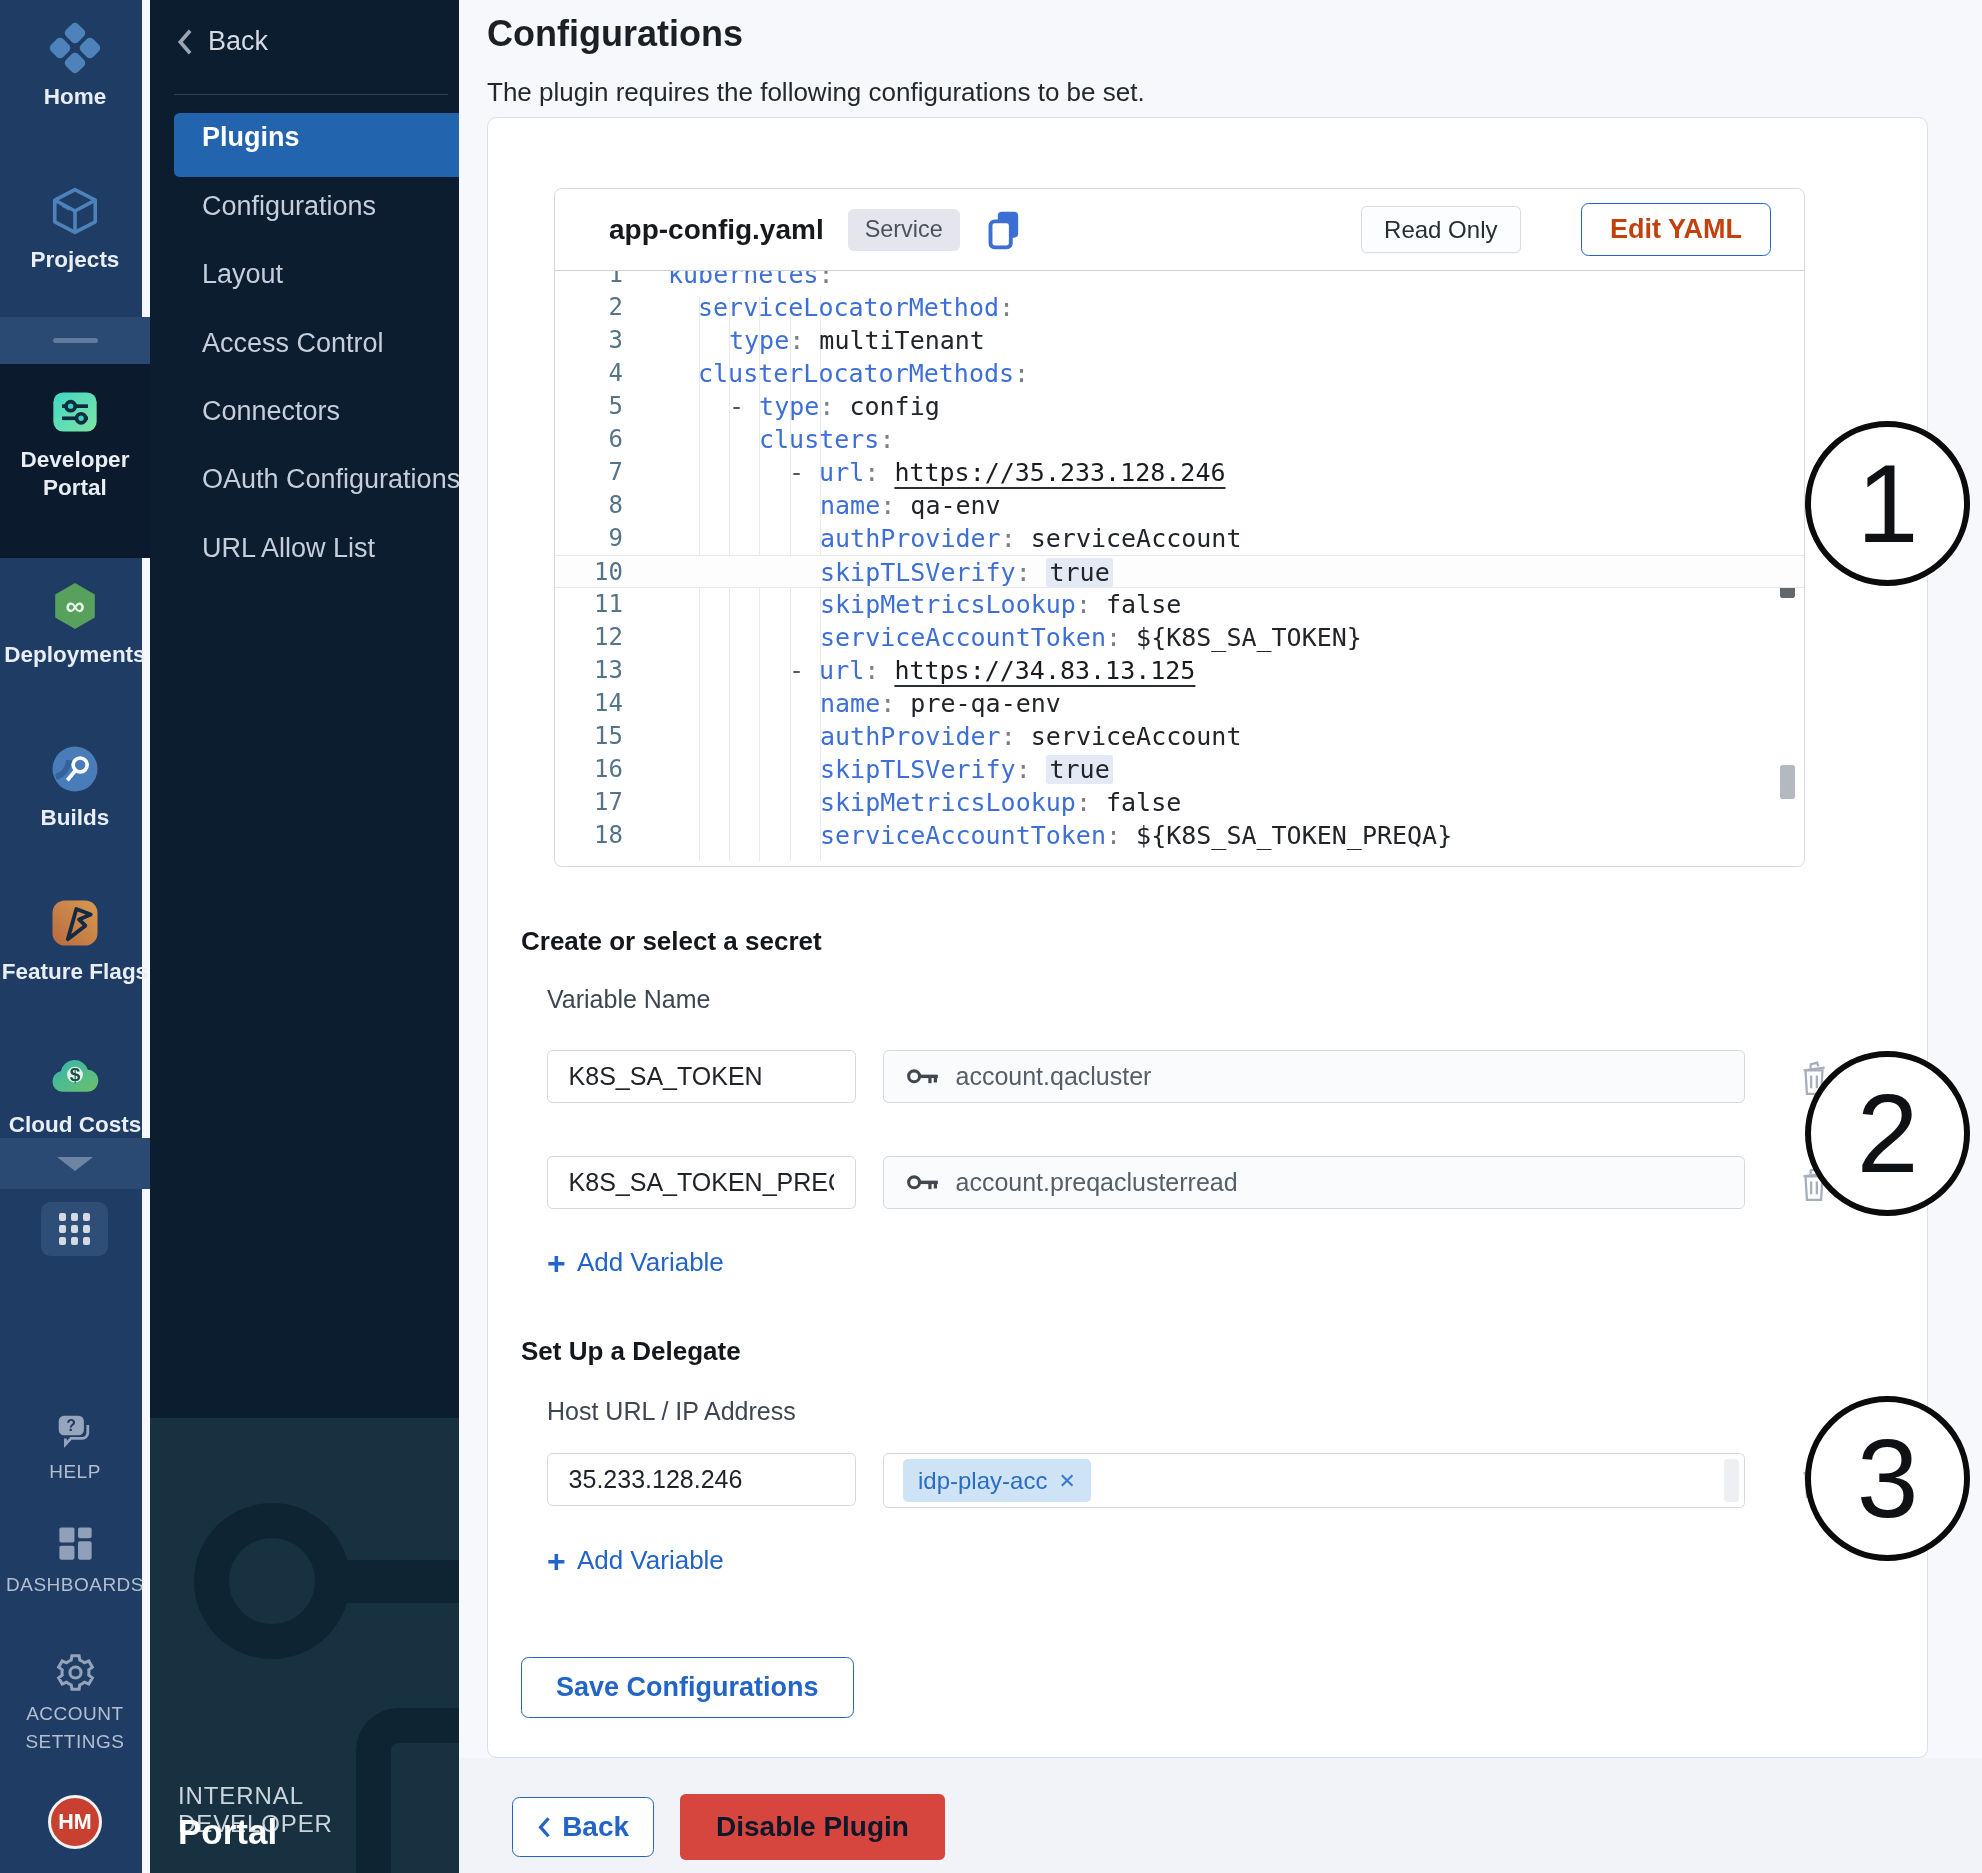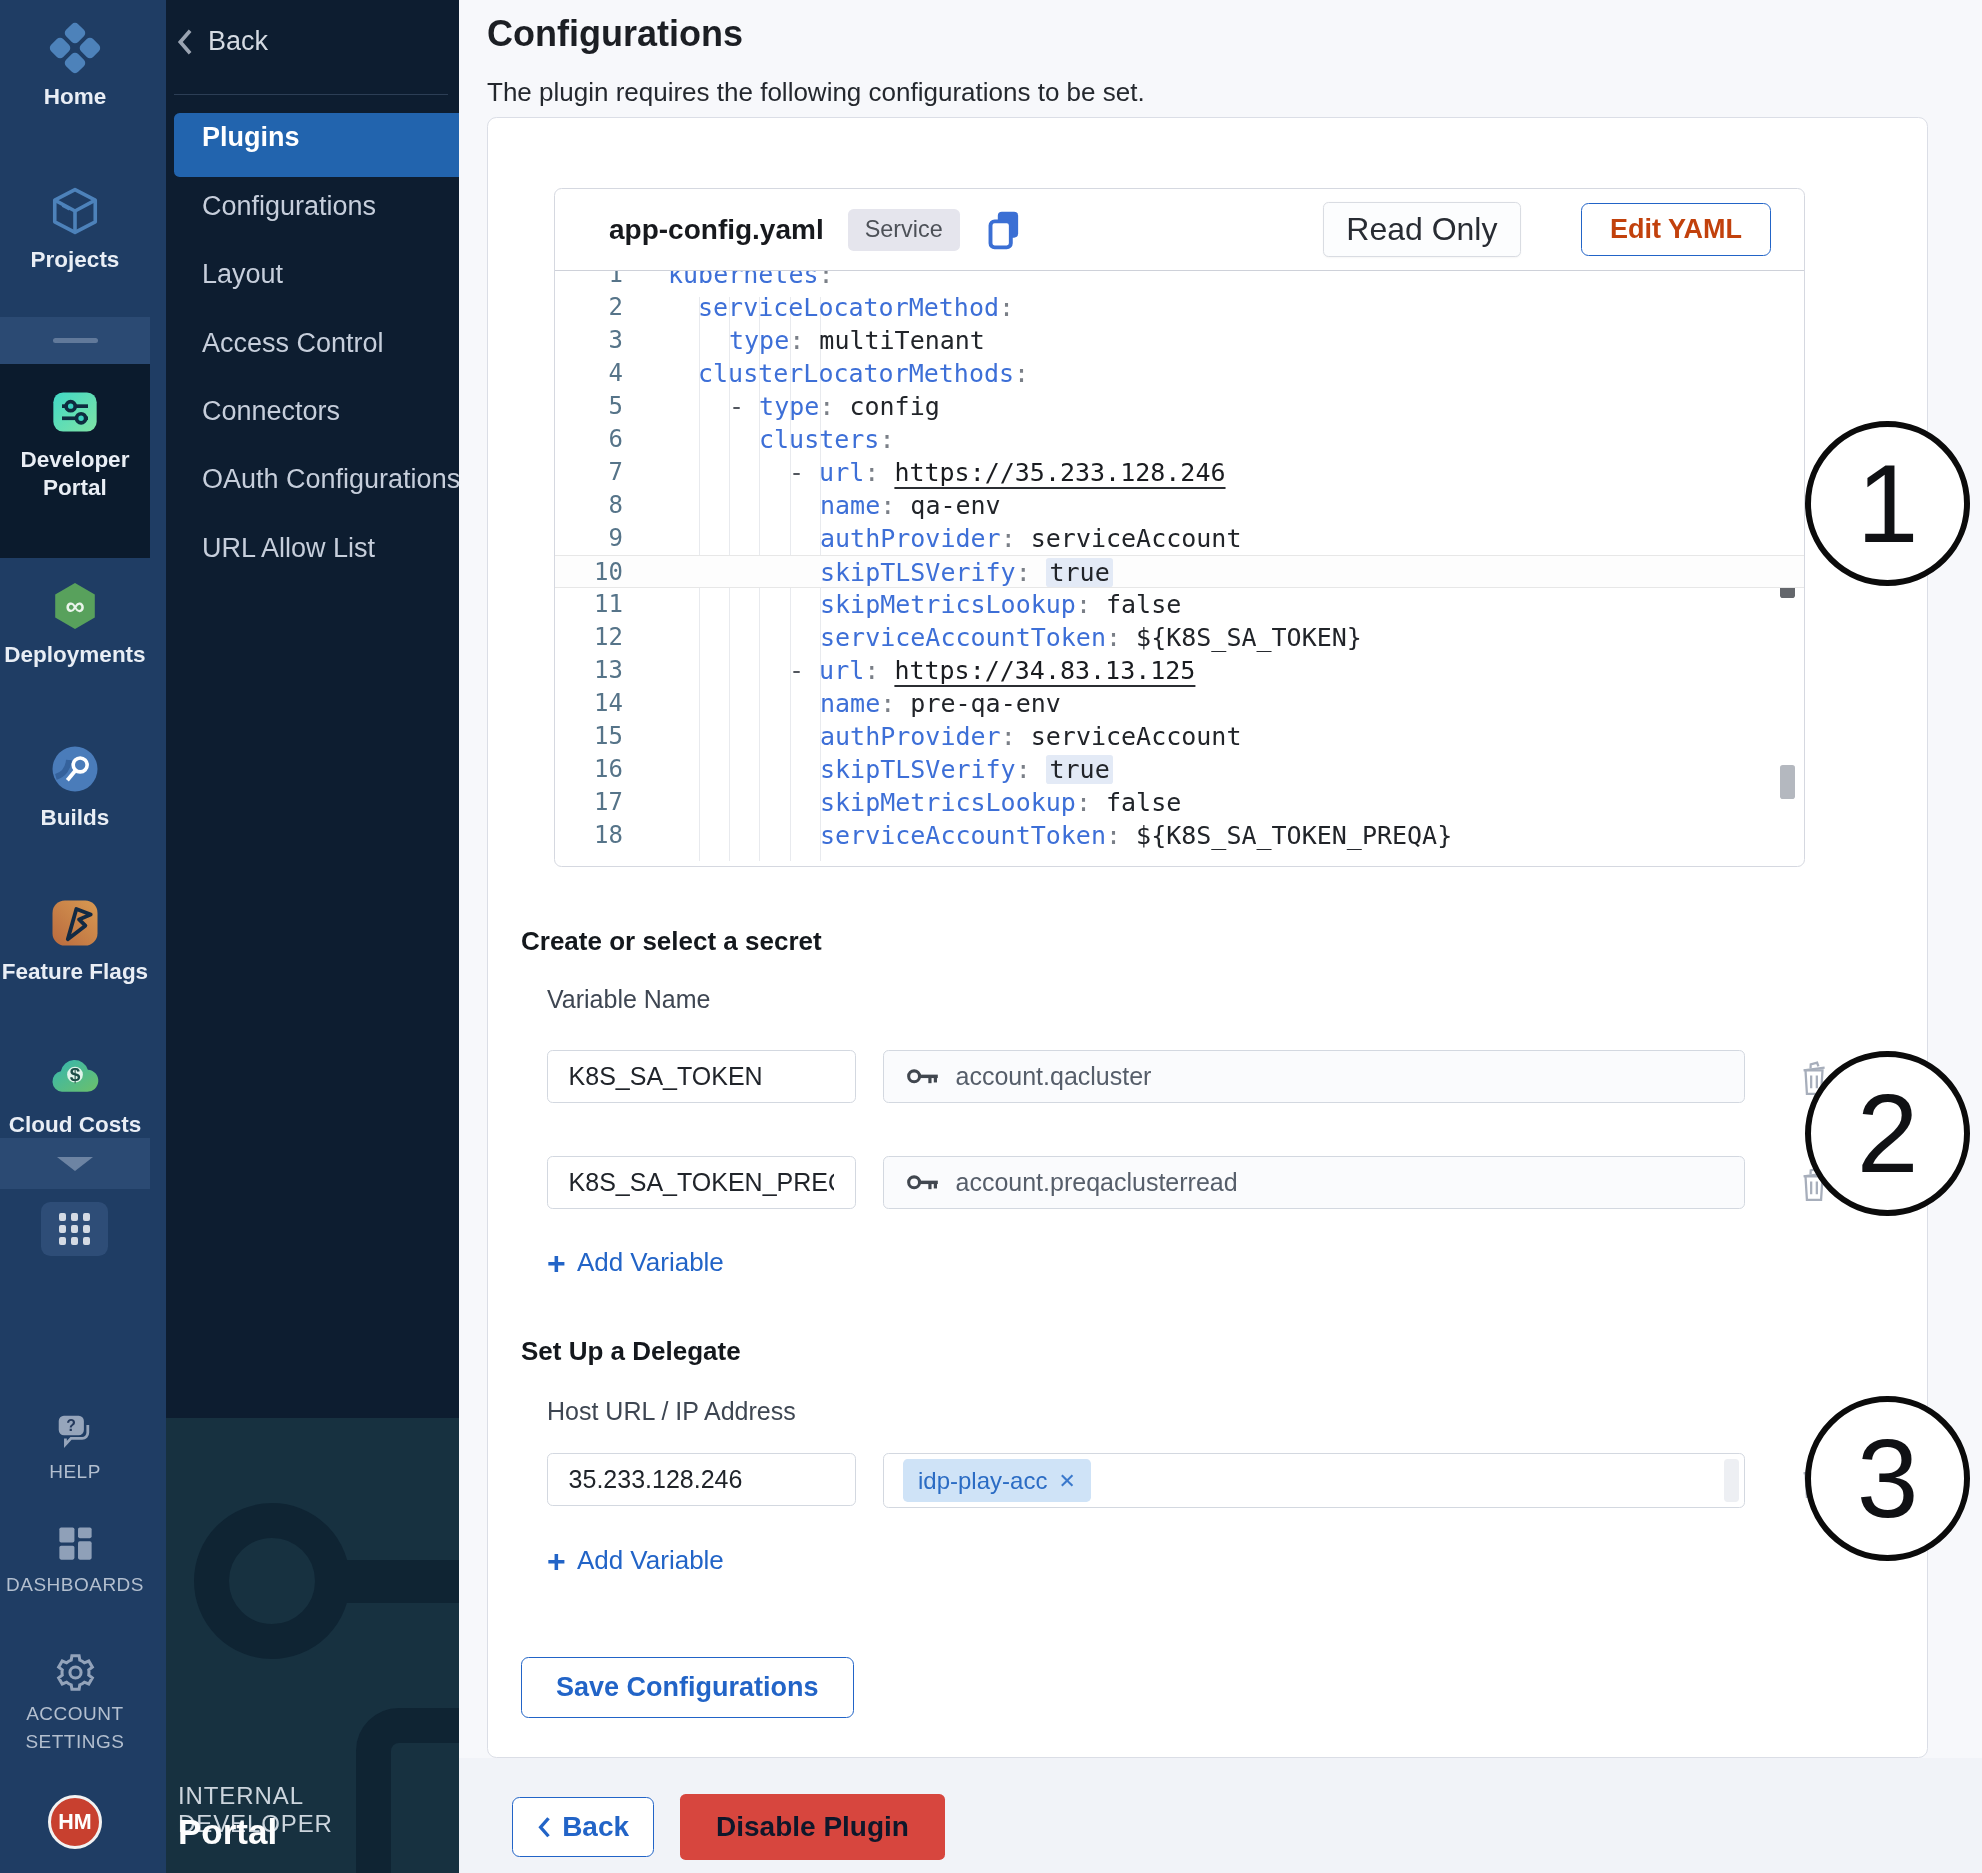--- a/index.html
+++ b/index.html
@@ -1,20 +1,20 @@
 <!DOCTYPE html>
 <html style="font-size:15px"><head>
 <meta charset="utf-8">
 <style>
   * { margin:0; padding:0; box-sizing:border-box; }
   body { background:#e9ebef; font-family:"Liberation Sans", sans-serif; }
   .page { position:relative; width:1983px; height:1874px; background:#f6f7fa; overflow:hidden; }
 
   
-  .rail { position:absolute; left:0; top:0; width:166px; height:1874px; background:#1f3d64; z-index:3; }
+  .rail { position:absolute; left:0; top:0; width:142px; height:1874px; background:#1f3d64; z-index:3; }
   .rail-strip { position:absolute; left:0; width:150px; background:#2b4a73; display:flex; align-items:center; justify-content:center; }
   .strip-divider { top:317px; height:47px; }
   .strip-divider .dash { width:45px; height:5.6px; border-radius:2.8px; background:#61799a; }
   .strip-chevron { top:1138px; height:51px; cursor:pointer; }
   .tri-down { width:0; height:0; border-left:18px solid transparent; border-right:18px solid transparent; border-top:14px solid #6d84a3; }
   .rail-selected { position:absolute; left:0; top:364px; width:150px; height:194px; background:#0b1b2d; }
   .mod { position:absolute; left:0; width:150px; text-align:center; cursor:pointer; }
   .mod .micon { display:flex; justify-content:center; }
   .mod .mlabel { margin-top:8.4px; font-size:22.5px; font-weight:bold; color:#e9eef5; line-height:28px; }
   .mod.small .mlabel { font-size:19px; font-weight:normal; color:#b3bfcf; letter-spacing:0.5px; margin-top:5.6px; }
@@ -46,21 +46,21 @@
   .pg-sub { position:absolute; left:28px; top:77px; font-size:26px; color:#24282e; }
   .card { position:absolute; left:28px; top:117px; width:1441px; height:1641px; background:#fff; border:0.9px solid #dbdee6; border-radius:9.4px; }
 
   
   .ybox { position:absolute; left:66px; top:70px; width:1251px; height:679px; border:0.9px solid #d5d8e0; border-radius:7.5px; background:#fff; overflow:hidden; }
   .yhead { height:82px; display:flex; align-items:center; padding:0 33px 0 54px; border-bottom:0.9px solid #ced1d9; gap:24px; }
   .fname { font-size:28px; font-weight:bold; color:#17191d; }
   .ybadge { background:#e5e5ed; border-radius:5.6px; font-size:23.4px; color:#4d5158; padding:7.5px 17px; }
   .copybtn { cursor:pointer; display:flex; }
   .spacer { flex:1; }
-  .ropill { border:0.9px solid #d9dce2; background:#fcfdfe; border-radius:5.6px; font-size:32px; color:#282c33; padding:8.4px 22.5px; box-shadow:0 0.9px 1.9px rgba(0,0,0,0.04); }
+  .ropill { border:0.9px solid #d9dce2; background:#fcfdfe; border-radius:5.6px; font-size:24px; color:#282c33; padding:8.4px 22.5px; box-shadow:0 0.9px 1.9px rgba(0,0,0,0.04); }
   .editbtn { border:1.9px solid #2264c7; border-radius:7.5px; background:#fff; color:#c2410c; font-size:27px; font-weight:bold; padding:10.3px 28px; cursor:pointer; }
   .ycode { position:relative; height:597px; overflow:hidden; font-family:"DejaVu Sans Mono", monospace; font-size:25px; }
   .ylines { margin-top:-13px; position:relative; z-index:1; }
   .cl { display:flex; height:33px; line-height:33px; white-space:pre; }
   .cl.current { background:#fdfdfd; border-top:0.9px solid #e7e7e7; border-bottom:0.9px solid #e7e7e7; }
   .lnum { width:68px; text-align:right; color:#567489; flex:none; font-size:24px; }
   .lcode { padding-left:45px; color:#212429; }
   .k { color:#3d6fd7; } .p { color:#7a7f87; } .dash { color:#52565e; }
   .v { color:#212429; }
   .v.url { text-decoration:underline; text-decoration-color:#2b2e33; text-underline-offset:5.6px; color:#1a1c20; }

